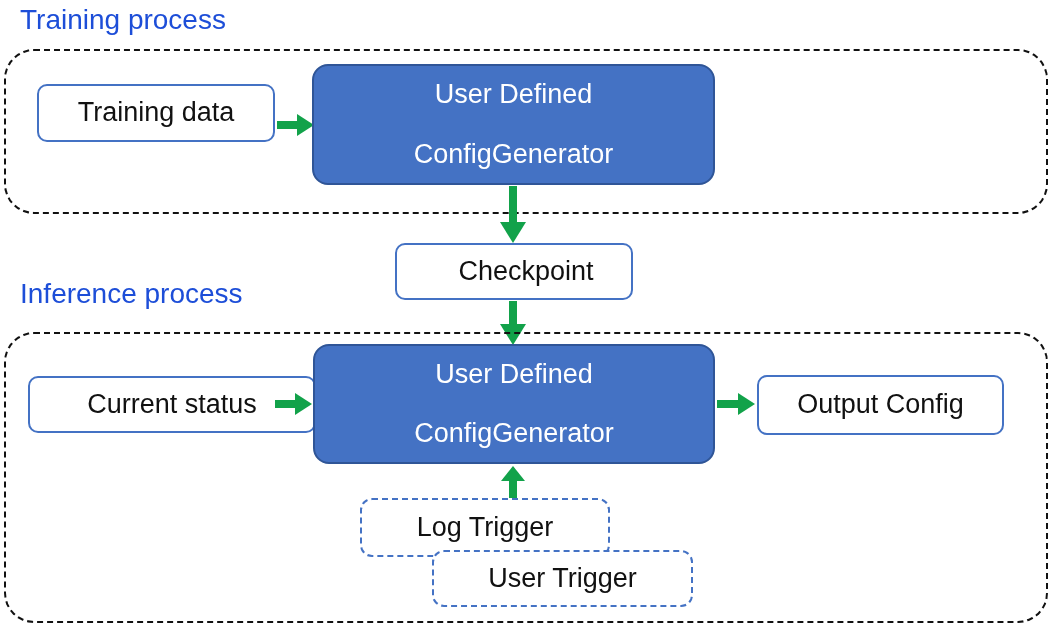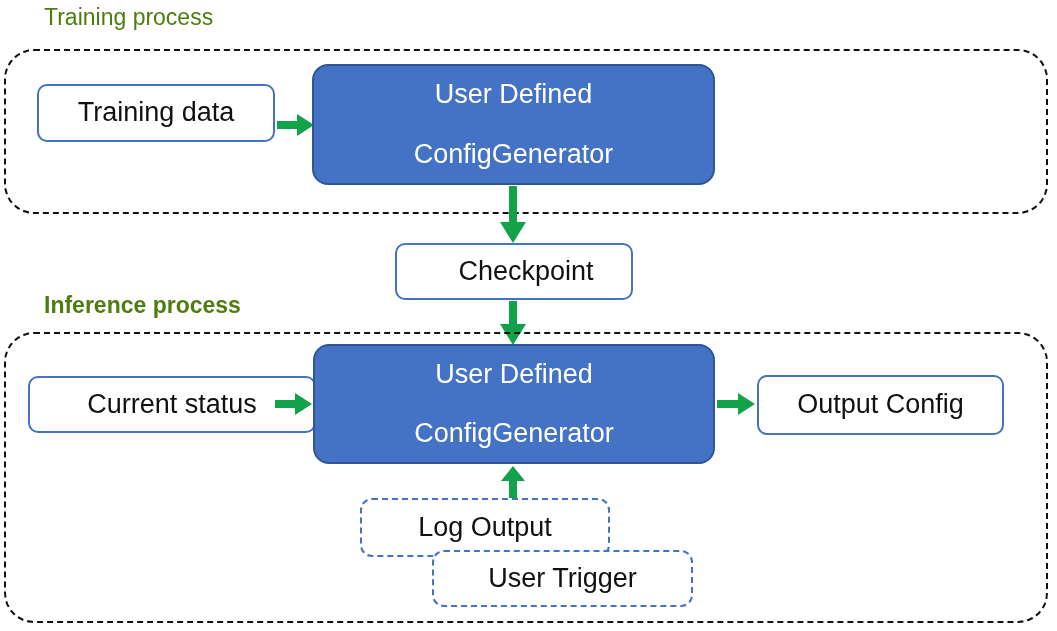--- a/index.html
+++ b/index.html
@@ -7,24 +7,23 @@
     position: relative;
     width: 1057px;
     height: 631px;
     background: #ffffff;
     font-family: "Liberation Sans", sans-serif;
     color: #111111;
     overflow: hidden;
   }
   .section-label {
     position: absolute;
-    font-size: 23px;
-    color: #4d7c0f;
+    font-size: 28px;
+    color: #1d4ed8;
     white-space: nowrap;
-    margin-left: 24px;
   }
   .dashed-container {
     position: absolute;
     border: 2.5px dashed #111111;
     border-radius: 30px;
     box-sizing: border-box;
     background: transparent;
   }
   .node {
     position: absolute;
@@ -101,21 +100,21 @@
   <div class="arrow-part shaft" style="left:509px; top:186px; width:8px; height:37px;"></div>
   <div class="arrow-part head-down" style="left:500px; top:222px;"></div>
 
   <div class="node white-node" style="left:395px; top:243px; width:238px; height:57px;padding-left:24px;">
     <span>Checkpoint</span>
   </div>
 
   <div class="arrow-part shaft" style="left:509px; top:301px; width:8px; height:24px;"></div>
   <div class="arrow-part head-down" style="left:500px; top:324px;"></div>
 
-  <div class="section-label" style="left:20px; top:292px;font-weight:bold;">Inference process</div>
+  <div class="section-label" style="left:20px; top:278px;">Inference process</div>
 
   <div class="dashed-container" style="left:4px; top:332px; width:1044px; height:291px;"></div>
 
   <div class="node white-node" style="left:28px; top:376px; width:288px; height:57px;">
     <span>Current status</span>
   </div>
 
   <div class="arrow-part shaft" style="left:275px; top:400px; width:22px; height:8px;"></div>
   <div class="arrow-part head-right" style="left:295px; top:393px;"></div>
 
@@ -128,20 +127,20 @@
   <div class="arrow-part head-right" style="left:738px; top:393px;"></div>
 
   <div class="node white-node" style="left:757px; top:375px; width:247px; height:60px;">
     <span>Output Config</span>
   </div>
 
   <div class="arrow-part head-up" style="left:501px; top:466px;"></div>
   <div class="arrow-part shaft" style="left:509px; top:480px; width:8px; height:18px;"></div>
 
   <div class="node dashed-node" style="left:360px; top:498px; width:250px; height:59px; z-index:2;">
-    <span>Log Output</span>
+    <span>Log Trigger</span>
   </div>
 
   <div class="node dashed-node" style="left:432px; top:550px; width:261px; height:57px; z-index:3;">
     <span>User Trigger</span>
   </div>
 
 </div>
 
 </body></html>

